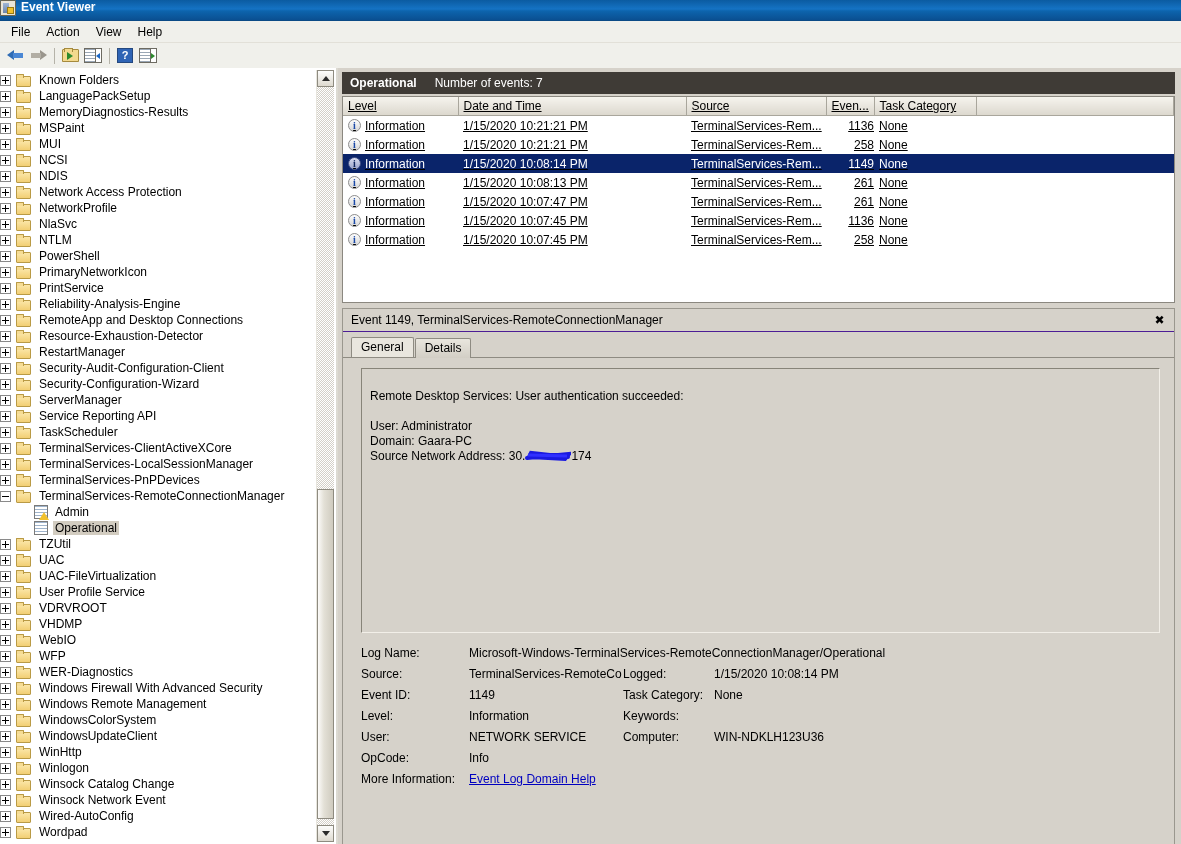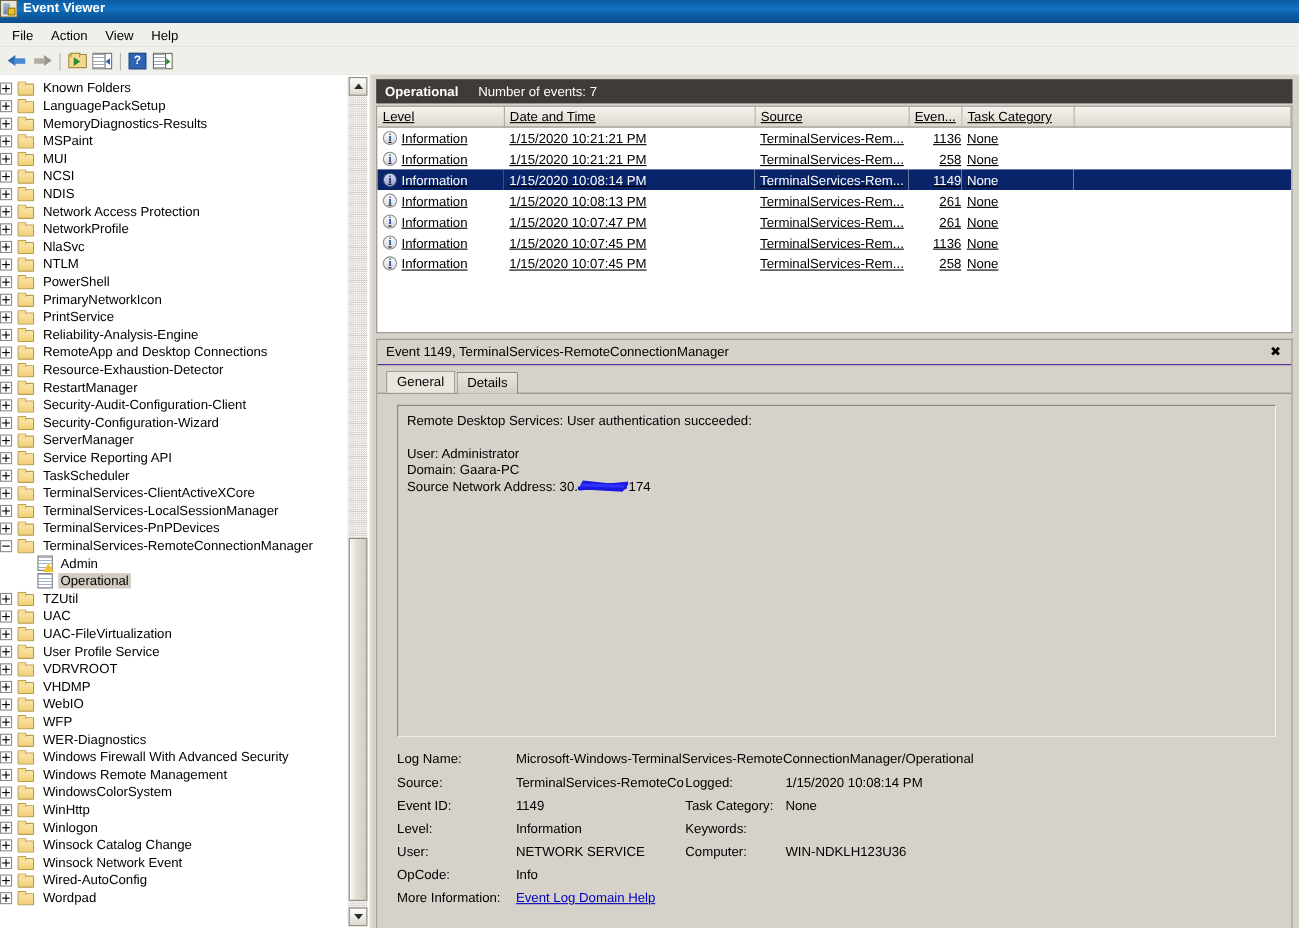--- a/index.html
+++ b/index.html
@@ -435,26 +435,26 @@
   .tab-body {
     flex: 1;
     background: #d6d2ca;
     border-top: 1px solid #8e8b82;
     display: flex; flex-direction: column;
     padding: 10px 14px 0 18px;
     box-sizing: border-box;
     overflow: hidden;
   }
   .desc-box {
-    height: 302px;
+    height: 265px;
     background: #d6d2ca;
     border: 1px solid #878479;
     border-right-color: #f2efe8;
     border-bottom-color: #f2efe8;
-    padding: 6px 8px;
+    padding: 20px 8px;
     font-size: 12px;
     line-height: 15px;
     box-sizing: border-box;
     overflow: hidden;
     white-space: pre-wrap;
     position: relative;
   }
   .redact {
     display: inline-block;
     position: relative;
@@ -807,20 +807,27 @@
               <i></i>
             </span>
             <span class="tree-label">Windows Remote Management</span>
           </div>
           <div class="tree-row">
             <span class="expander plus"></span>
             <span class="ico-folder">
               <i></i>
             </span>
             <span class="tree-label">WindowsColorSystem</span>
+          </div>
+          <div class="tree-row">
+            <span class="expander plus"></span>
+            <span class="ico-folder">
+              <i></i>
+            </span>
+            <span class="tree-label">WindowsUpdateClient</span>
           </div>
           <div class="tree-row">
             <span class="expander plus"></span>
             <span class="ico-folder">
               <i></i>
             </span>
             <span class="tree-label">WinHttp</span>
           </div>
           <div class="tree-row">
             <span class="expander plus"></span>

